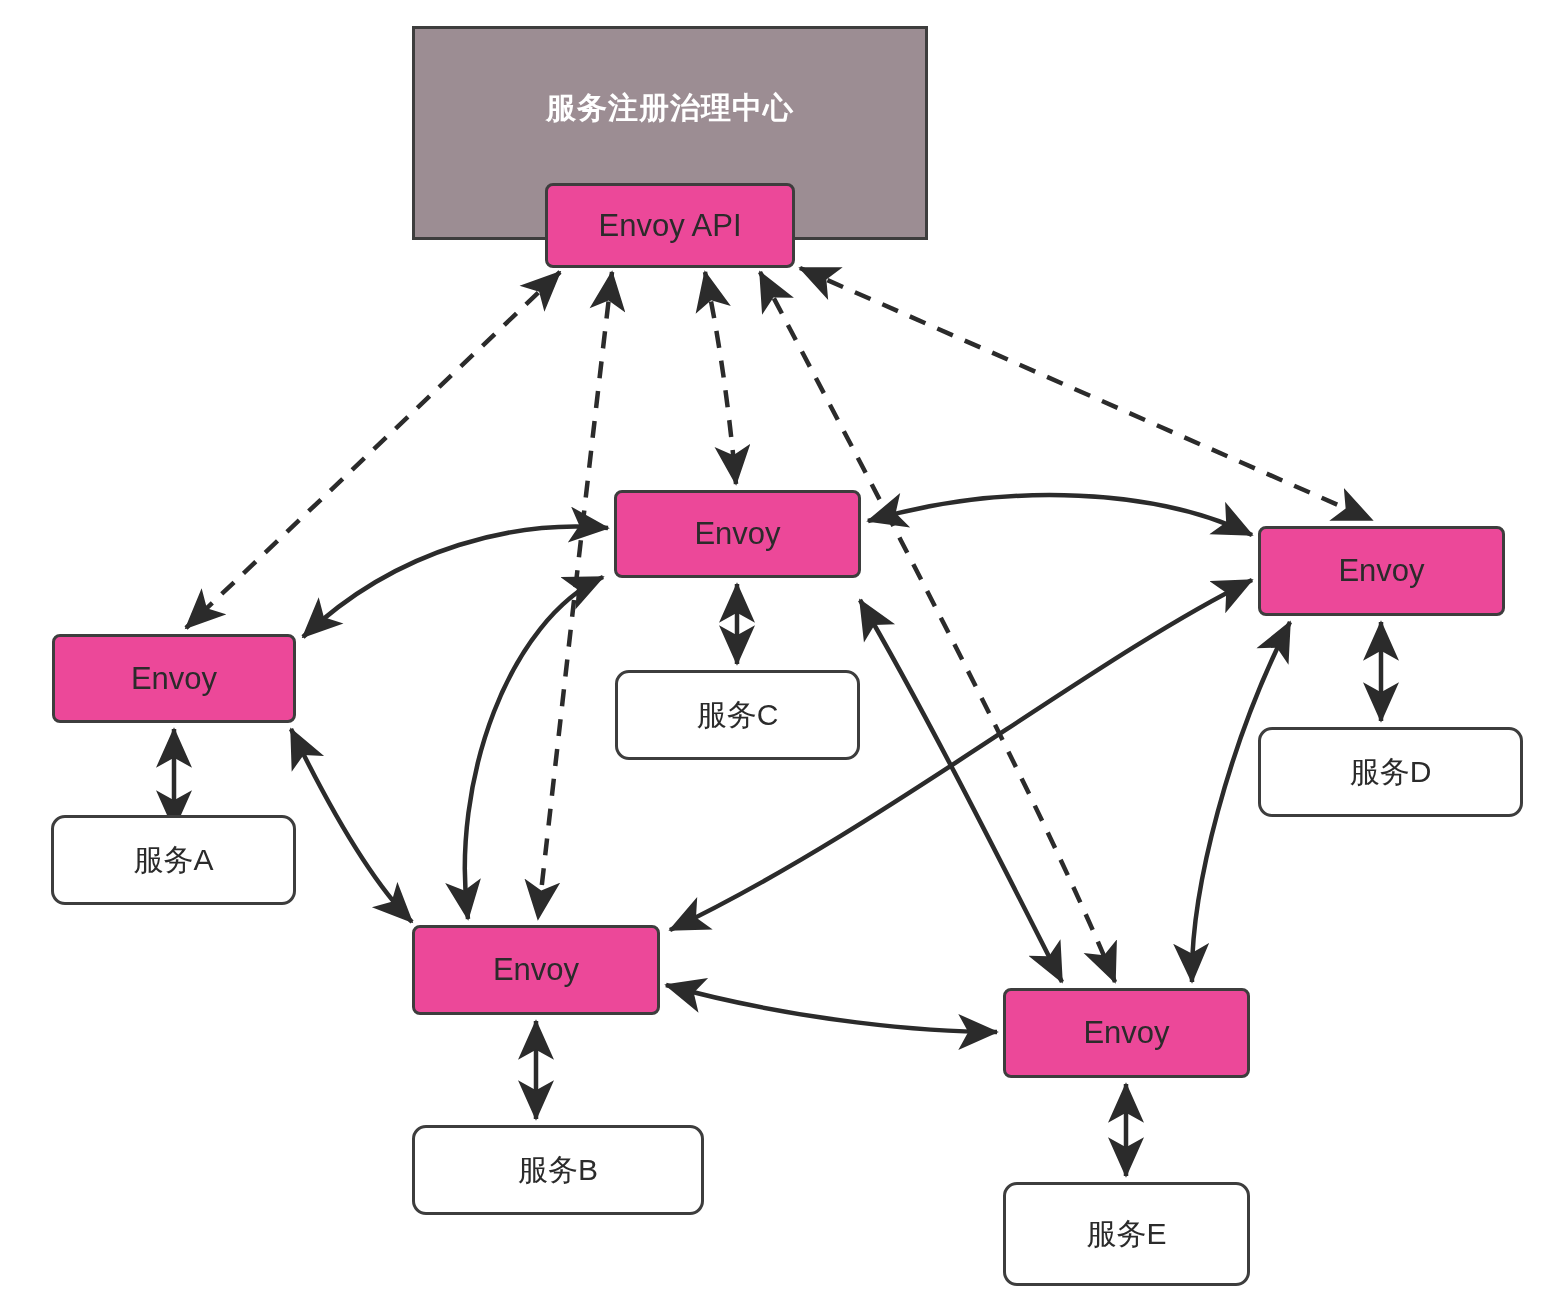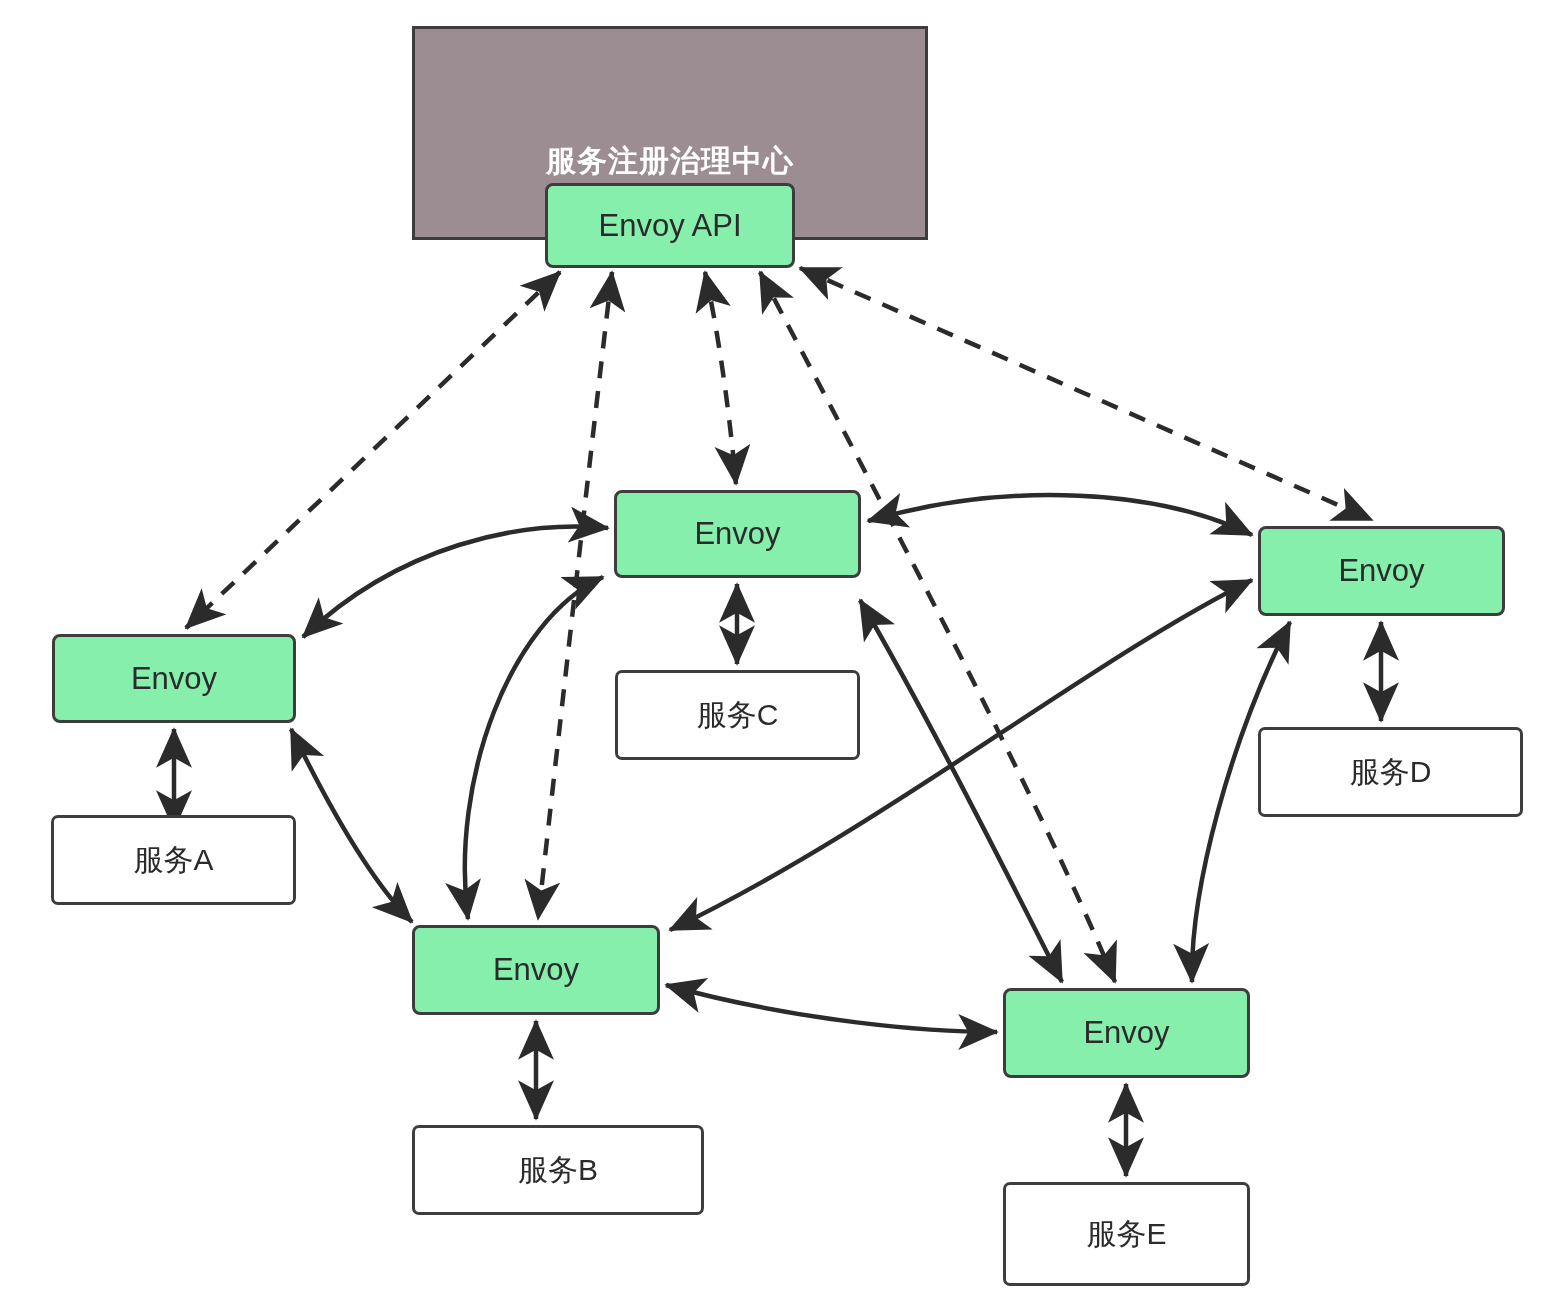--- a/index.html
+++ b/index.html
@@ -31,41 +31,41 @@
     align-items: center;
     justify-content: center;
     z-index: 5;
   }
   .registry-box {
     background: #9c8d93;
     border: 3px solid #3d3d3d;
     border-radius: 0;
     z-index: 1;
     align-items: flex-start;
-    padding-top: 112px;
+    padding-top: 59px;
   }
   .registry-label {
     color: #ffffff;
     font-size: 30px;
     font-weight: bold;
     letter-spacing: 1px;
   }
   .envoy-box {
-    background: #86efac;
+    background: #ec4899;
     border: 3px solid #3d3d3d;
     border-radius: 8px;
   }
   .envoy-label {
     color: #2b2b2b;
     font-size: 31px;
   }
   .service-box {
     background: #ffffff;
     border: 3px solid #3d3d3d;
-    border-radius: 7px;
+    border-radius: 14px;
   }
   .service-label {
     color: #2b2b2b;
     font-size: 30px;
   }
 </style>
 </head>
 <body>
 
 <div id="canvas">

